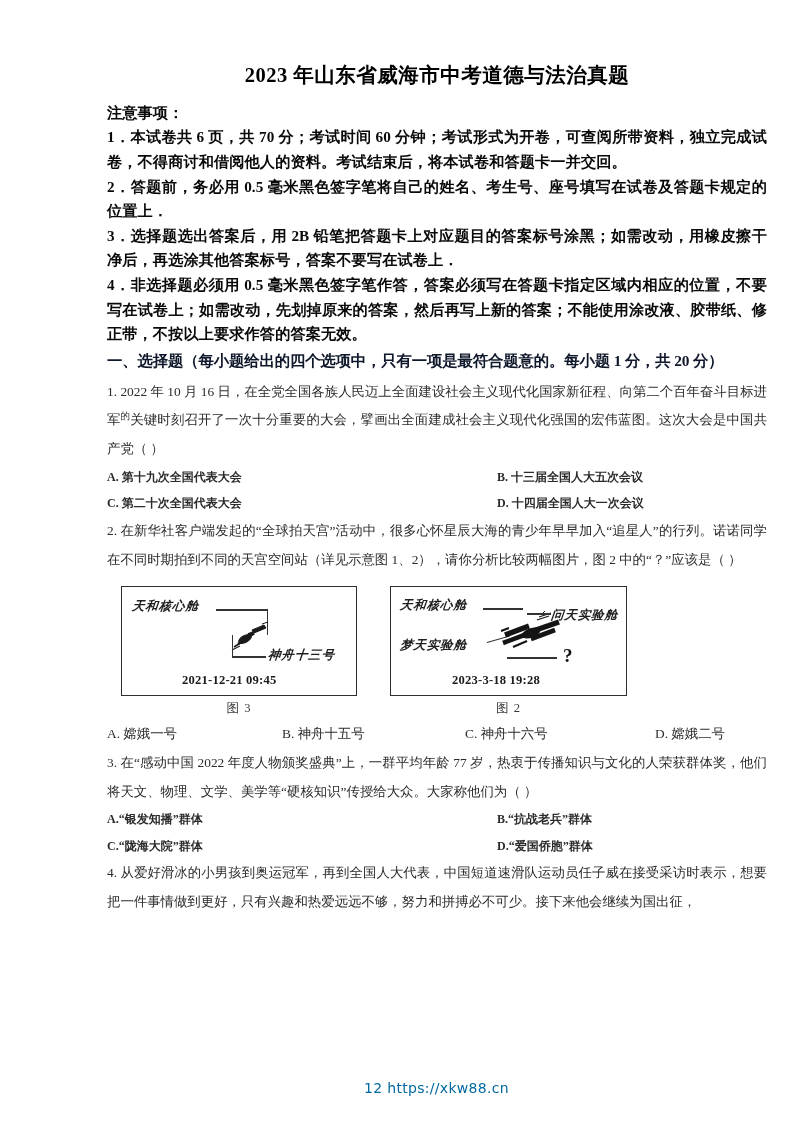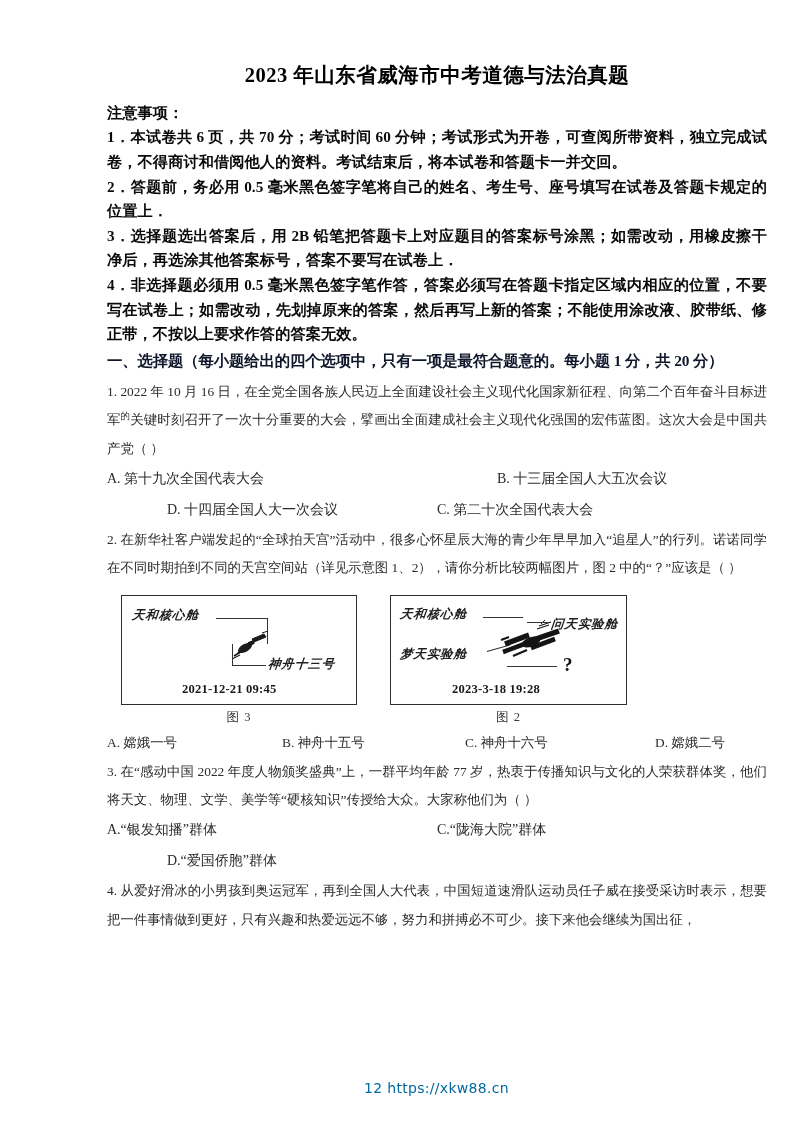--- a/index.html
+++ b/index.html
@@ -77,23 +77,24 @@
   }
   .q-stem .sup-char {
     font-size: 9.5px;
     vertical-align: super;
     line-height: 0;
   }
 
   .opts-2col {
     display: flex;
     flex-wrap: wrap;
-    font-size: 14px;
+    font-size: 12px;
     line-height: 2.2;
     color: #2b2b2b;
+    font-weight: bold;
   }
   .opts-2col .opt {
     width: 50%;
     box-sizing: border-box;
   }
   .opts-2col .opt.col-b { padding-left: 60px; }
 
   .opts-4col {
     display: flex;
     font-size: 13.4px;
@@ -199,22 +200,22 @@
       <p>4．非选择题必须用 0.5 毫米黑色签字笔作答，答案必须写在答题卡指定区域内相应的位置，不要写在试卷上；如需改动，先划掉原来的答案，然后再写上新的答案；不能使用涂改液、胶带纸、修正带，不按以上要求作答的答案无效。</p>
     </div>
 
     <div class="section-head">一、选择题（每小题给出的四个选项中，只有一项是最符合题意的。每小题 1 分，共 20 分）</div>
 
     <div class="q">
       <p class="q-stem"><span>1. 2022 年 10 月 16 日，在全党全国各族人民迈上全面建设社会主义现代化国家新征程、向第二个百年奋斗目标进军</span><span class="sup-char">的</span><span>关键时刻召开了一次十分重要的大会，擘画出全面建成社会主义现代化强国的宏伟蓝图。这次大会是中国共产党（      ）</span></p>
       <div class="opts-2col">
         <div class="opt col-a">A. 第十九次全国代表大会</div>
         <div class="opt col-b">B. 十三届全国人大五次会议</div>
+        <div class="opt col-a">C. 第二十次全国代表大会</div>
         <div class="opt col-b">D. 十四届全国人大一次会议</div>
-        <div class="opt col-a">C. 第二十次全国代表大会</div>
       </div>
     </div>
 
     <div class="q">
       <p class="q-stem">2. 在新华社客户端发起的“全球拍天宫”活动中，很多心怀星辰大海的青少年早早加入“追星人”的行列。诺诺同学在不同时期拍到不同的天宫空间站（详见示意图 1、2），请你分析比较两幅图片，图 2 中的“？”应该是（      ）</p>
 
       <div class="figures">
 
         <div class="fig-wrap fig1">
           <div class="fig-box b1">
@@ -286,20 +287,21 @@
         <div class="opt o2">B. 神舟十五号</div>
         <div class="opt o3">C. 神舟十六号</div>
         <div class="opt o4">D. 嫦娥二号</div>
       </div>
     </div>
 
     <div class="q">
       <p class="q-stem">3. 在“感动中国 2022 年度人物颁奖盛典”上，一群平均年龄 77 岁，热衷于传播知识与文化的人荣获群体奖，他们将天文、物理、文学、美学等“硬核知识”传授给大众。大家称他们为（      ）</p>
       <div class="opts-2col">
         <div class="opt col-a">A.“银发知播”群体</div>
+        <div class="opt col-b">B.“抗战老兵”群体</div>
         <div class="opt col-a">C.“陇海大院”群体</div>
         <div class="opt col-b">D.“爱国侨胞”群体</div>
       </div>
     </div>
 
     <div class="q">
       <p class="q-stem">4. 从爱好滑冰的小男孩到奥运冠军，再到全国人大代表，中国短道速滑队运动员任子威在接受采访时表示，想要把一件事情做到更好，只有兴趣和热爱远远不够，努力和拼搏必不可少。接下来他会继续为国出征，</p>
     </div>
 
   </div>

